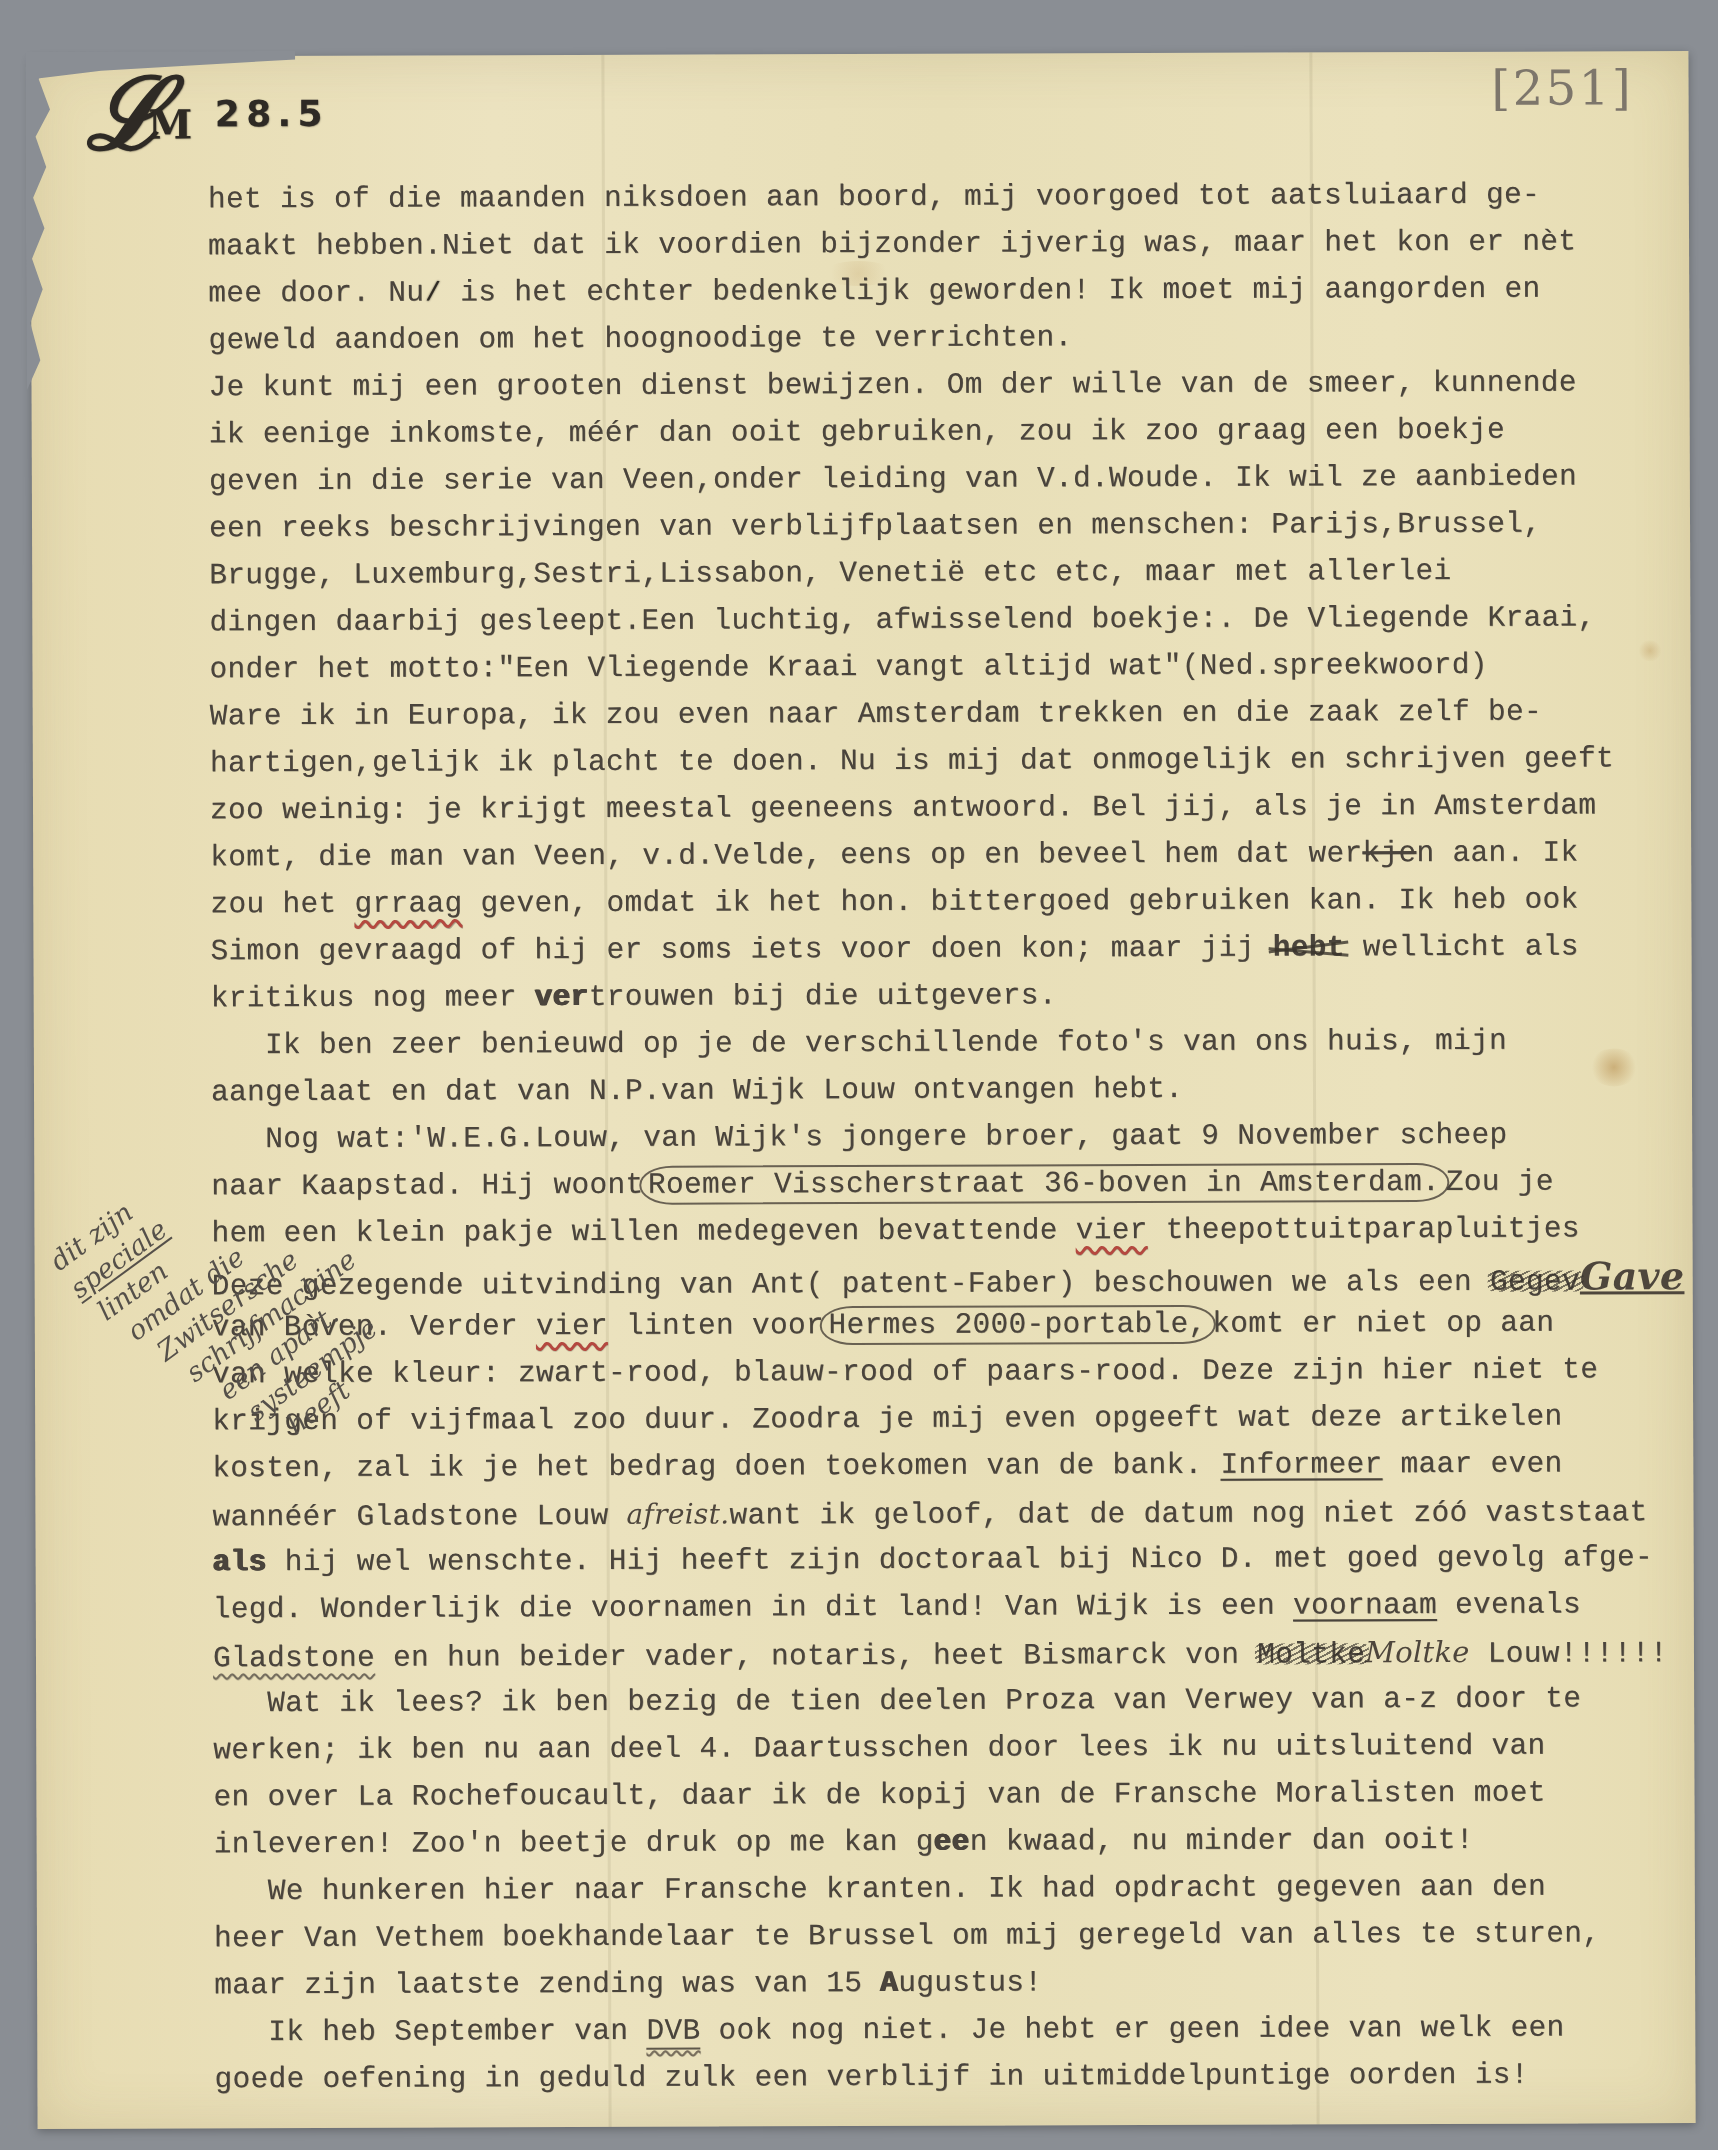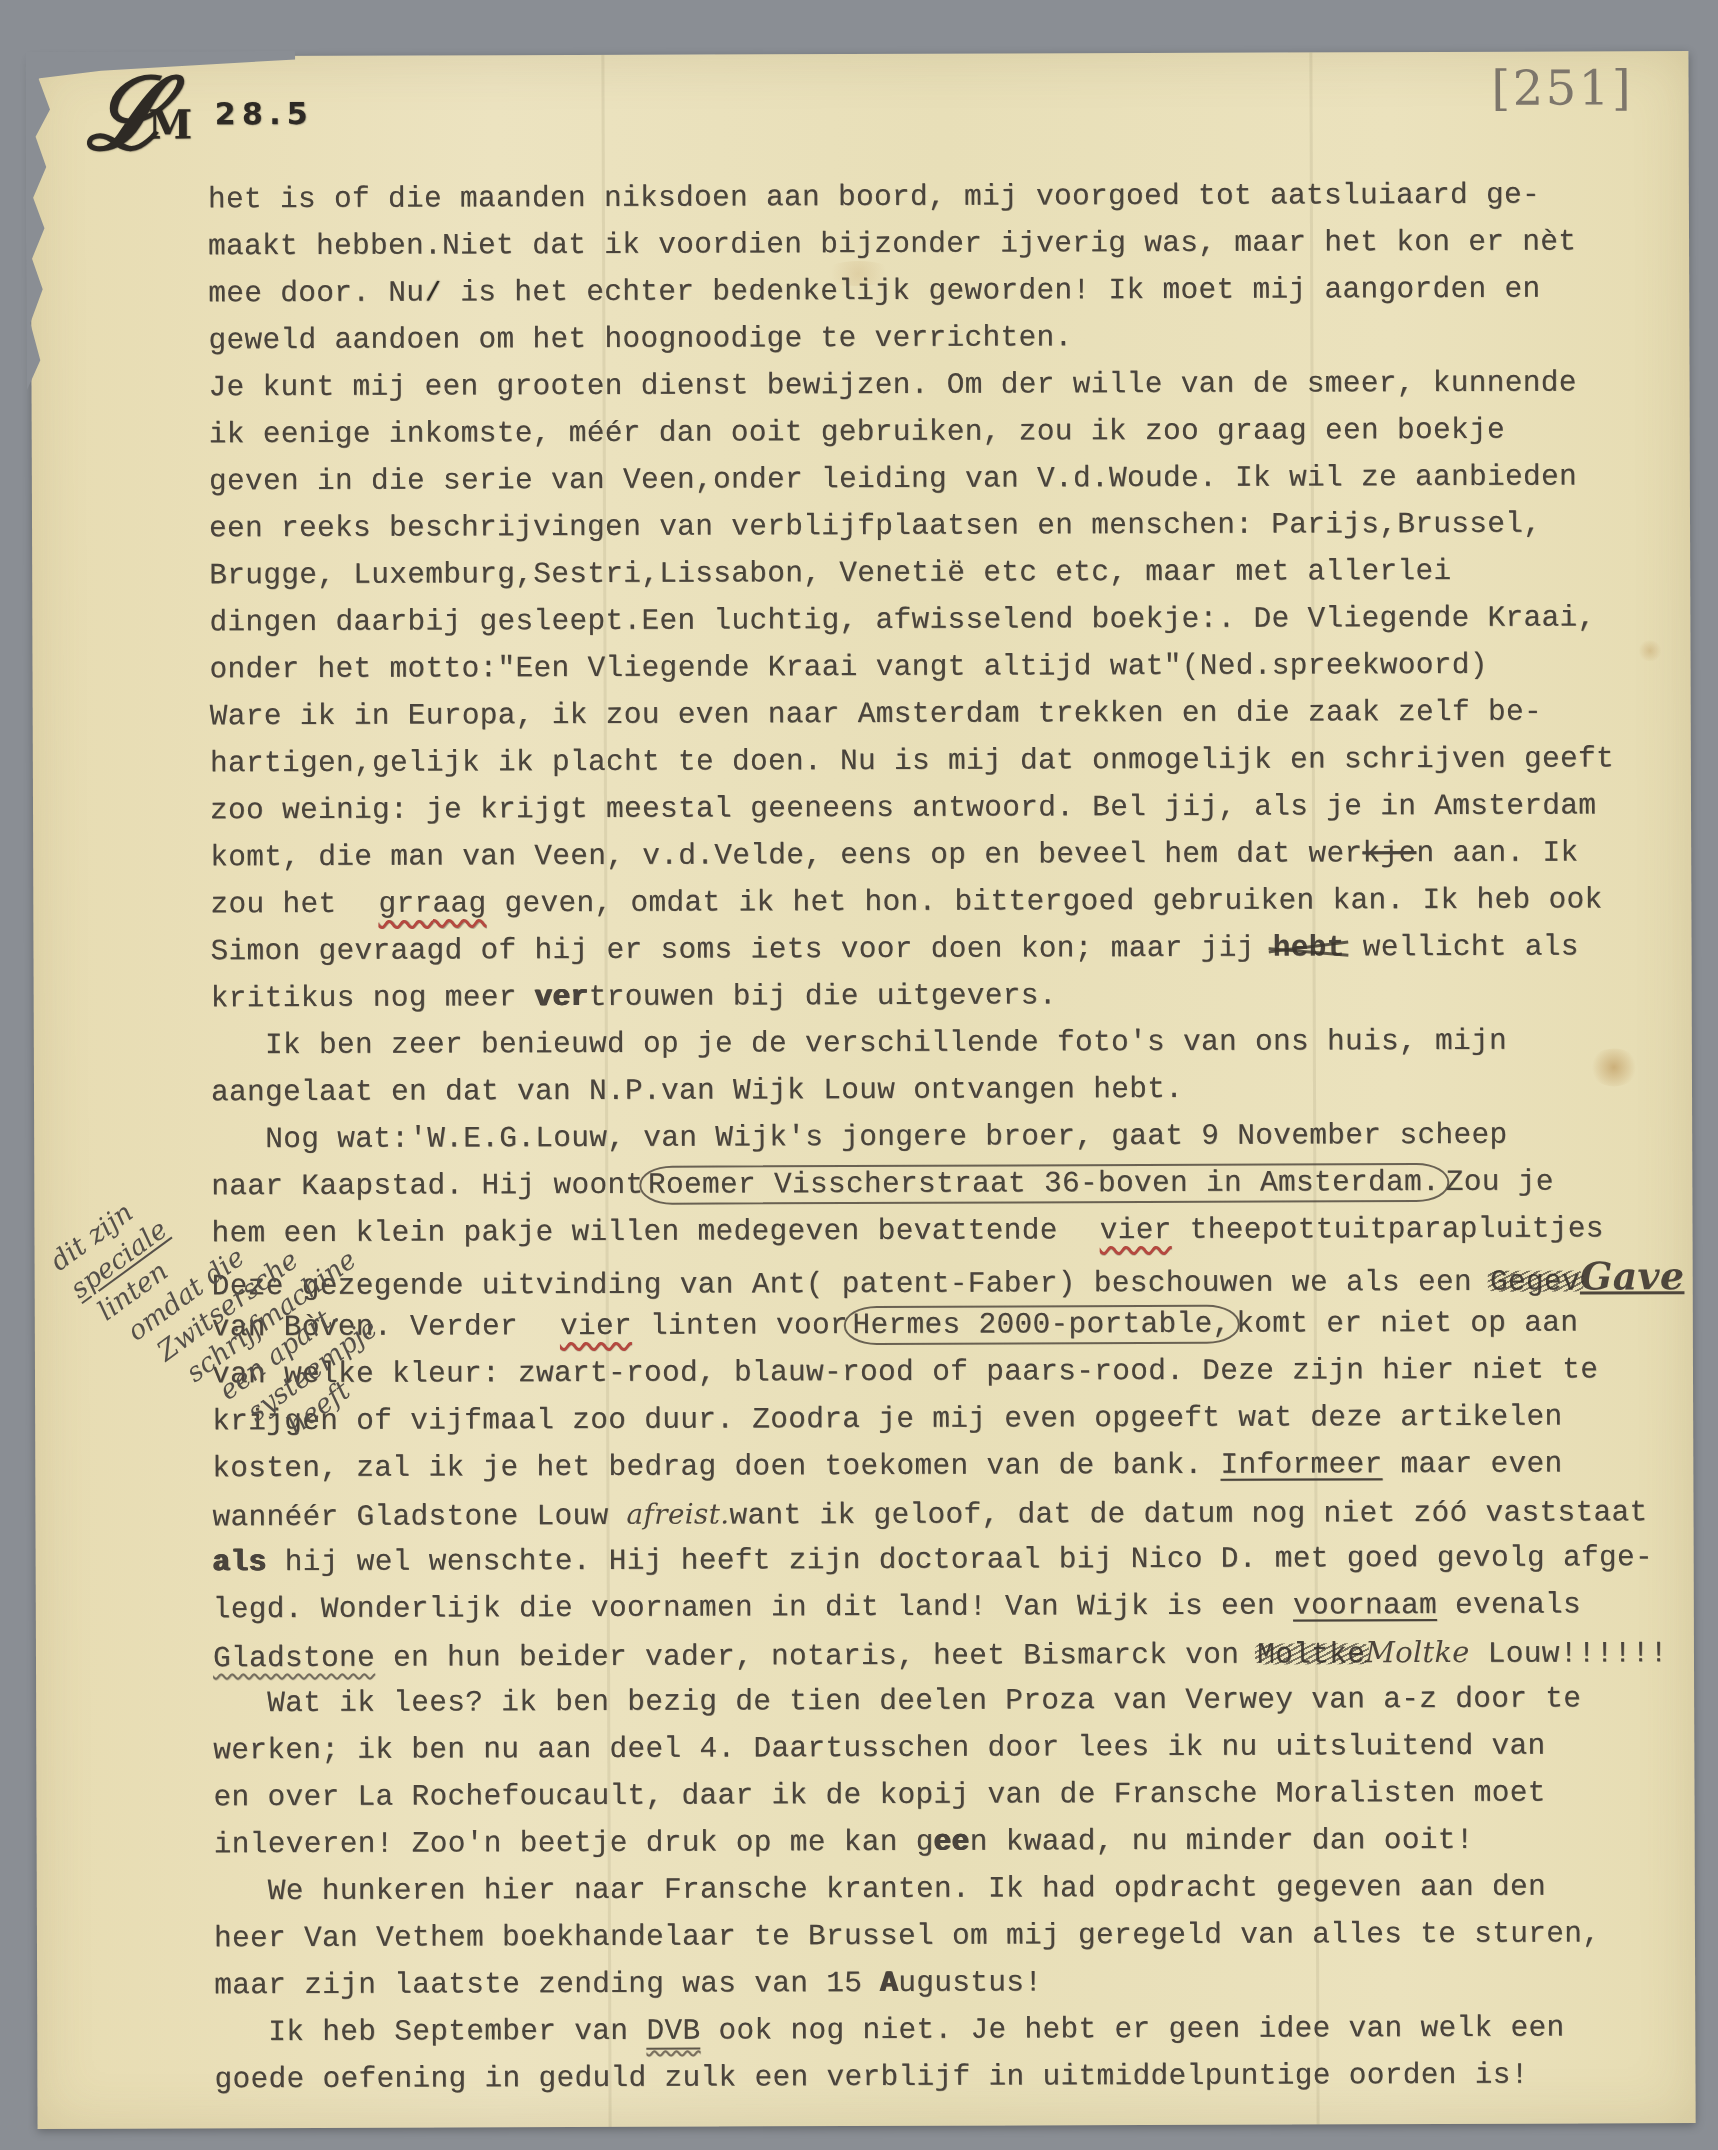--- a/index.html
+++ b/index.html
@@ -31,33 +31,33 @@
   .fox{position:absolute;border-radius:50%;background:radial-gradient(circle, rgba(170,120,50,.45), rgba(170,120,50,0) 70%);}
   .f1{left:1555px;top:997px;width:50px;height:38px;}
   .f2{left:1605px;top:589px;width:25px;height:21px;opacity:.6;}
   .f3{left:790px;top:207px;width:75px;height:25px;opacity:.35;}
 
   
   .stamp{position:absolute;left:55px;top:10px;color:#2e2a25;display:flex;align-items:flex-start;
     text-shadow:0.6px 0.6px 1.3px rgba(40,35,28,.55);}
   .stamp .lig{font-family:"DejaVu Serif",serif;font-style:italic;font-weight:bold;font-size:100px;line-height:94px;}
   .stamp .em{font-family:"DejaVu Serif",serif;font-weight:bold;font-size:40px;line-height:40px;margin:38px 0 0 -21px;}
-  .stamp .num{font-family:"DejaVu Sans",sans-serif;font-weight:bold;font-size:30px;line-height:36px;margin:30px 0 0 22.6px;letter-spacing:6.3px;}
+  .stamp .num{font-family:"DejaVu Sans",sans-serif;font-weight:bold;font-size:36px;line-height:36px;margin:30px 0 0 22.6px;letter-spacing:6.3px;}
   .pagelabel{position:absolute;left:1461px;top:7.5px;font-family:"DejaVu Serif",serif;
     font-size:48px;color:#7d766b;letter-spacing:2.5px;}
 
   
   .letter-body{position:absolute;left:177px;top:120px;right:19px;color:#4a443c;}
   .line{white-space:pre;height:47px;line-height:47px;font-size:29.5px;letter-spacing:0.3px;
     text-shadow:0.4px 0.4px 0.6px rgba(64,58,48,.45);}
   .line span{display:inline;}
 
   .dark{font-weight:bold;text-shadow:0.8px 0 0 currentColor,-0.8px 0 0 currentColor;}
   .struck{text-decoration:line-through;text-decoration-thickness:2.5px;}
-  .redline{text-decoration:underline wavy #b5483f;text-decoration-thickness:3.1px;text-underline-offset:8.2px;margin-left:24px;}
+  .redline{text-decoration:underline wavy #b5483f;text-decoration-thickness:3.1px;text-underline-offset:8.2px;}
   .underline{text-decoration:underline;text-decoration-thickness:2.2px;text-underline-offset:5.6px;}
   .usq{border-bottom:2.5px solid rgba(70,64,55,.85);
        text-decoration:underline wavy rgba(110,100,85,.85);text-decoration-thickness:1.9px;text-underline-offset:10.7px;}
   .squiggle{text-decoration:underline wavy rgba(95,88,77,.75);text-decoration-thickness:1.9px;text-underline-offset:7px;text-align:right;}
   .circled{display:inline-block;padding:0 7.5px 1.3px 6.3px;margin:0 -3.8px;
     border:2.5px solid rgba(72,65,56,.8);border-radius:33px/19px;transform:rotate(-0.6deg);}
   .crossed{position:relative;display:inline-block;font-weight:bold;}
   .crossed::before,.crossed::after{content:"";position:absolute;left:-3.8px;right:-3.8px;height:2.5px;background:rgba(58,52,44,.8);}
   .crossed::before{top:44%;transform:rotate(-7deg);}
   .crossed::after{top:58%;transform:rotate(5deg);}

